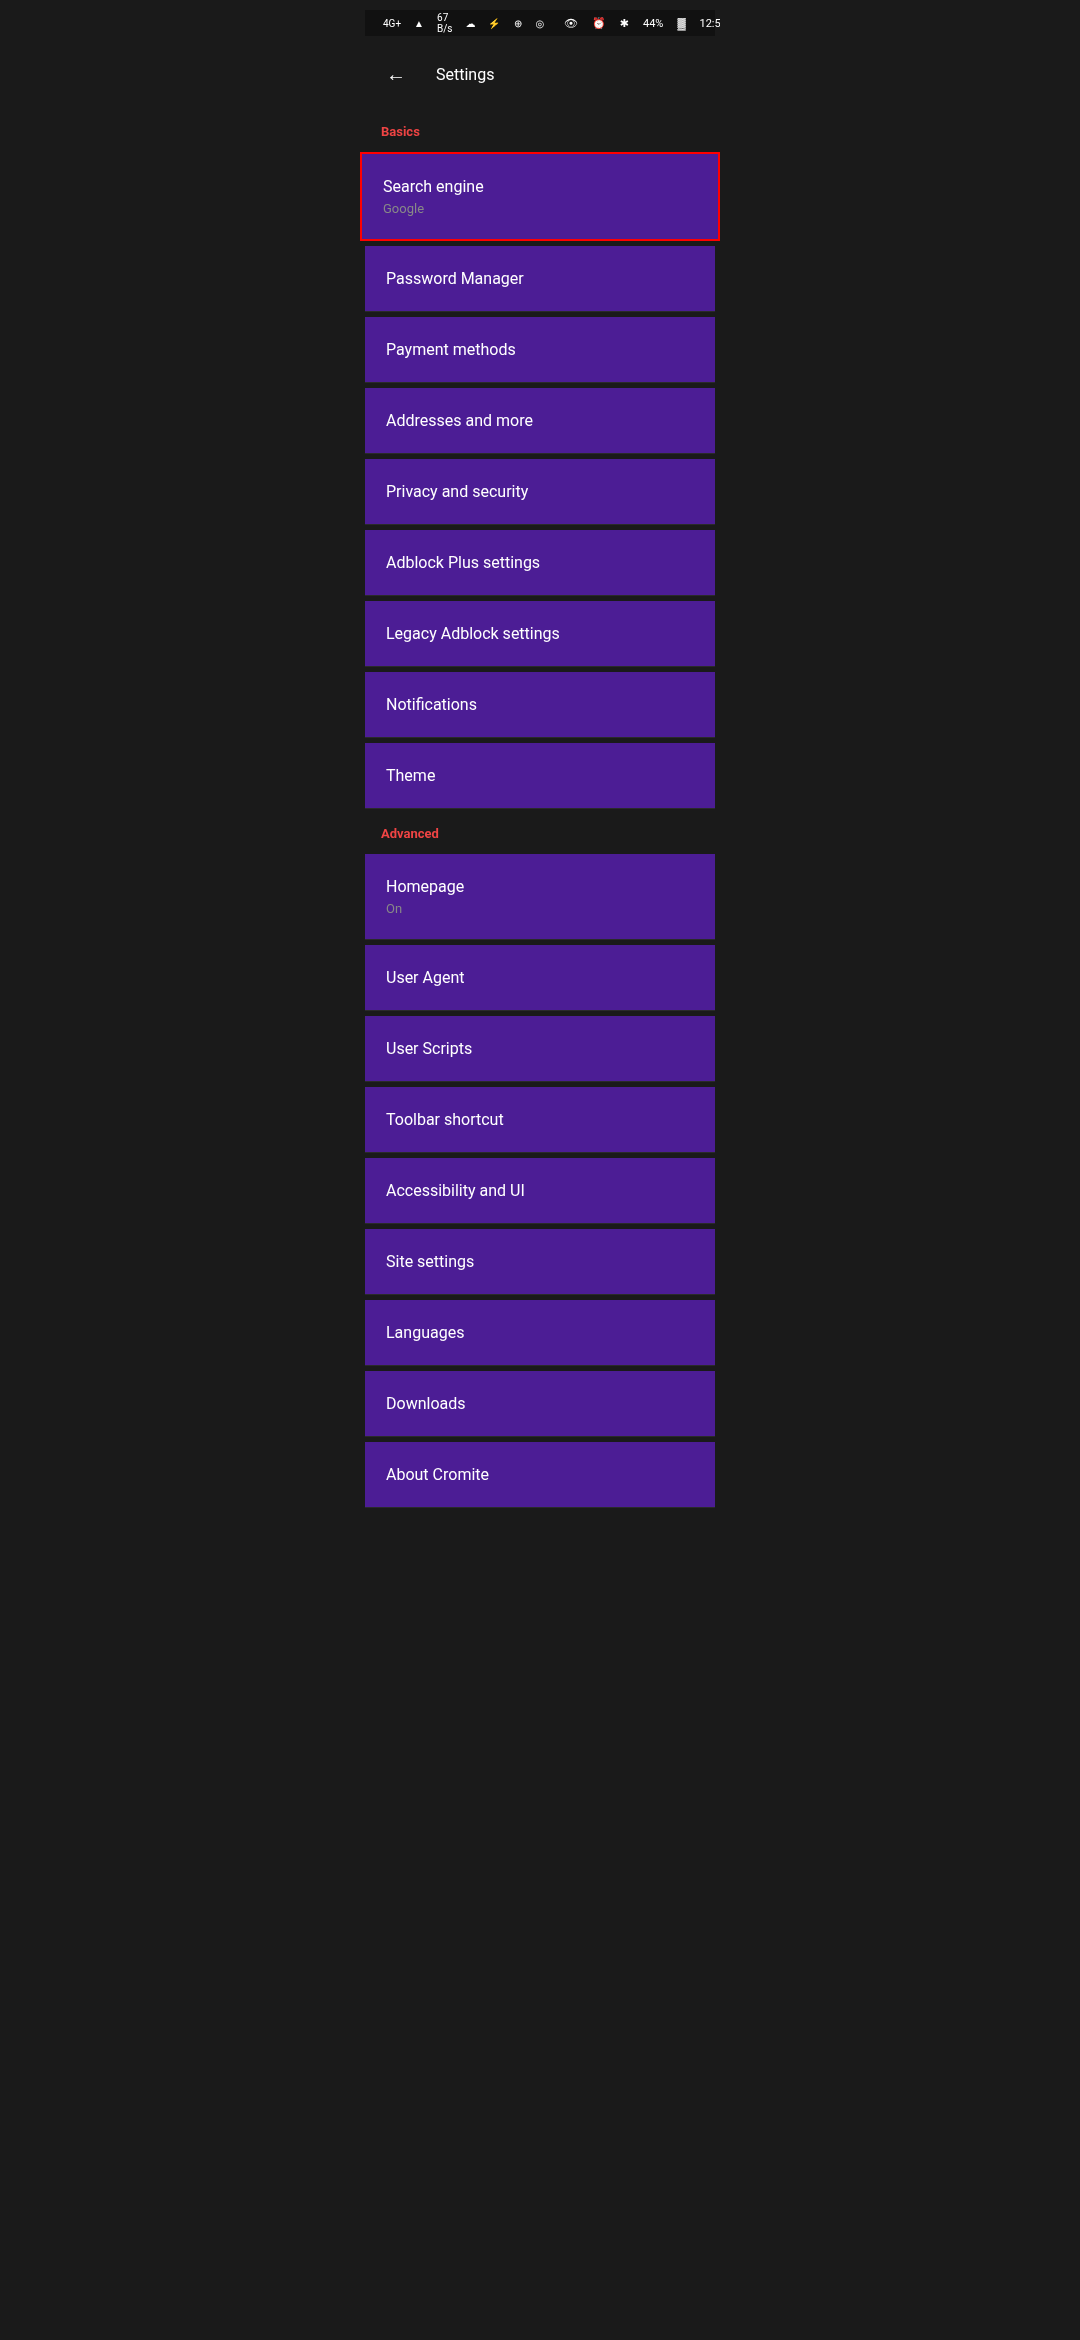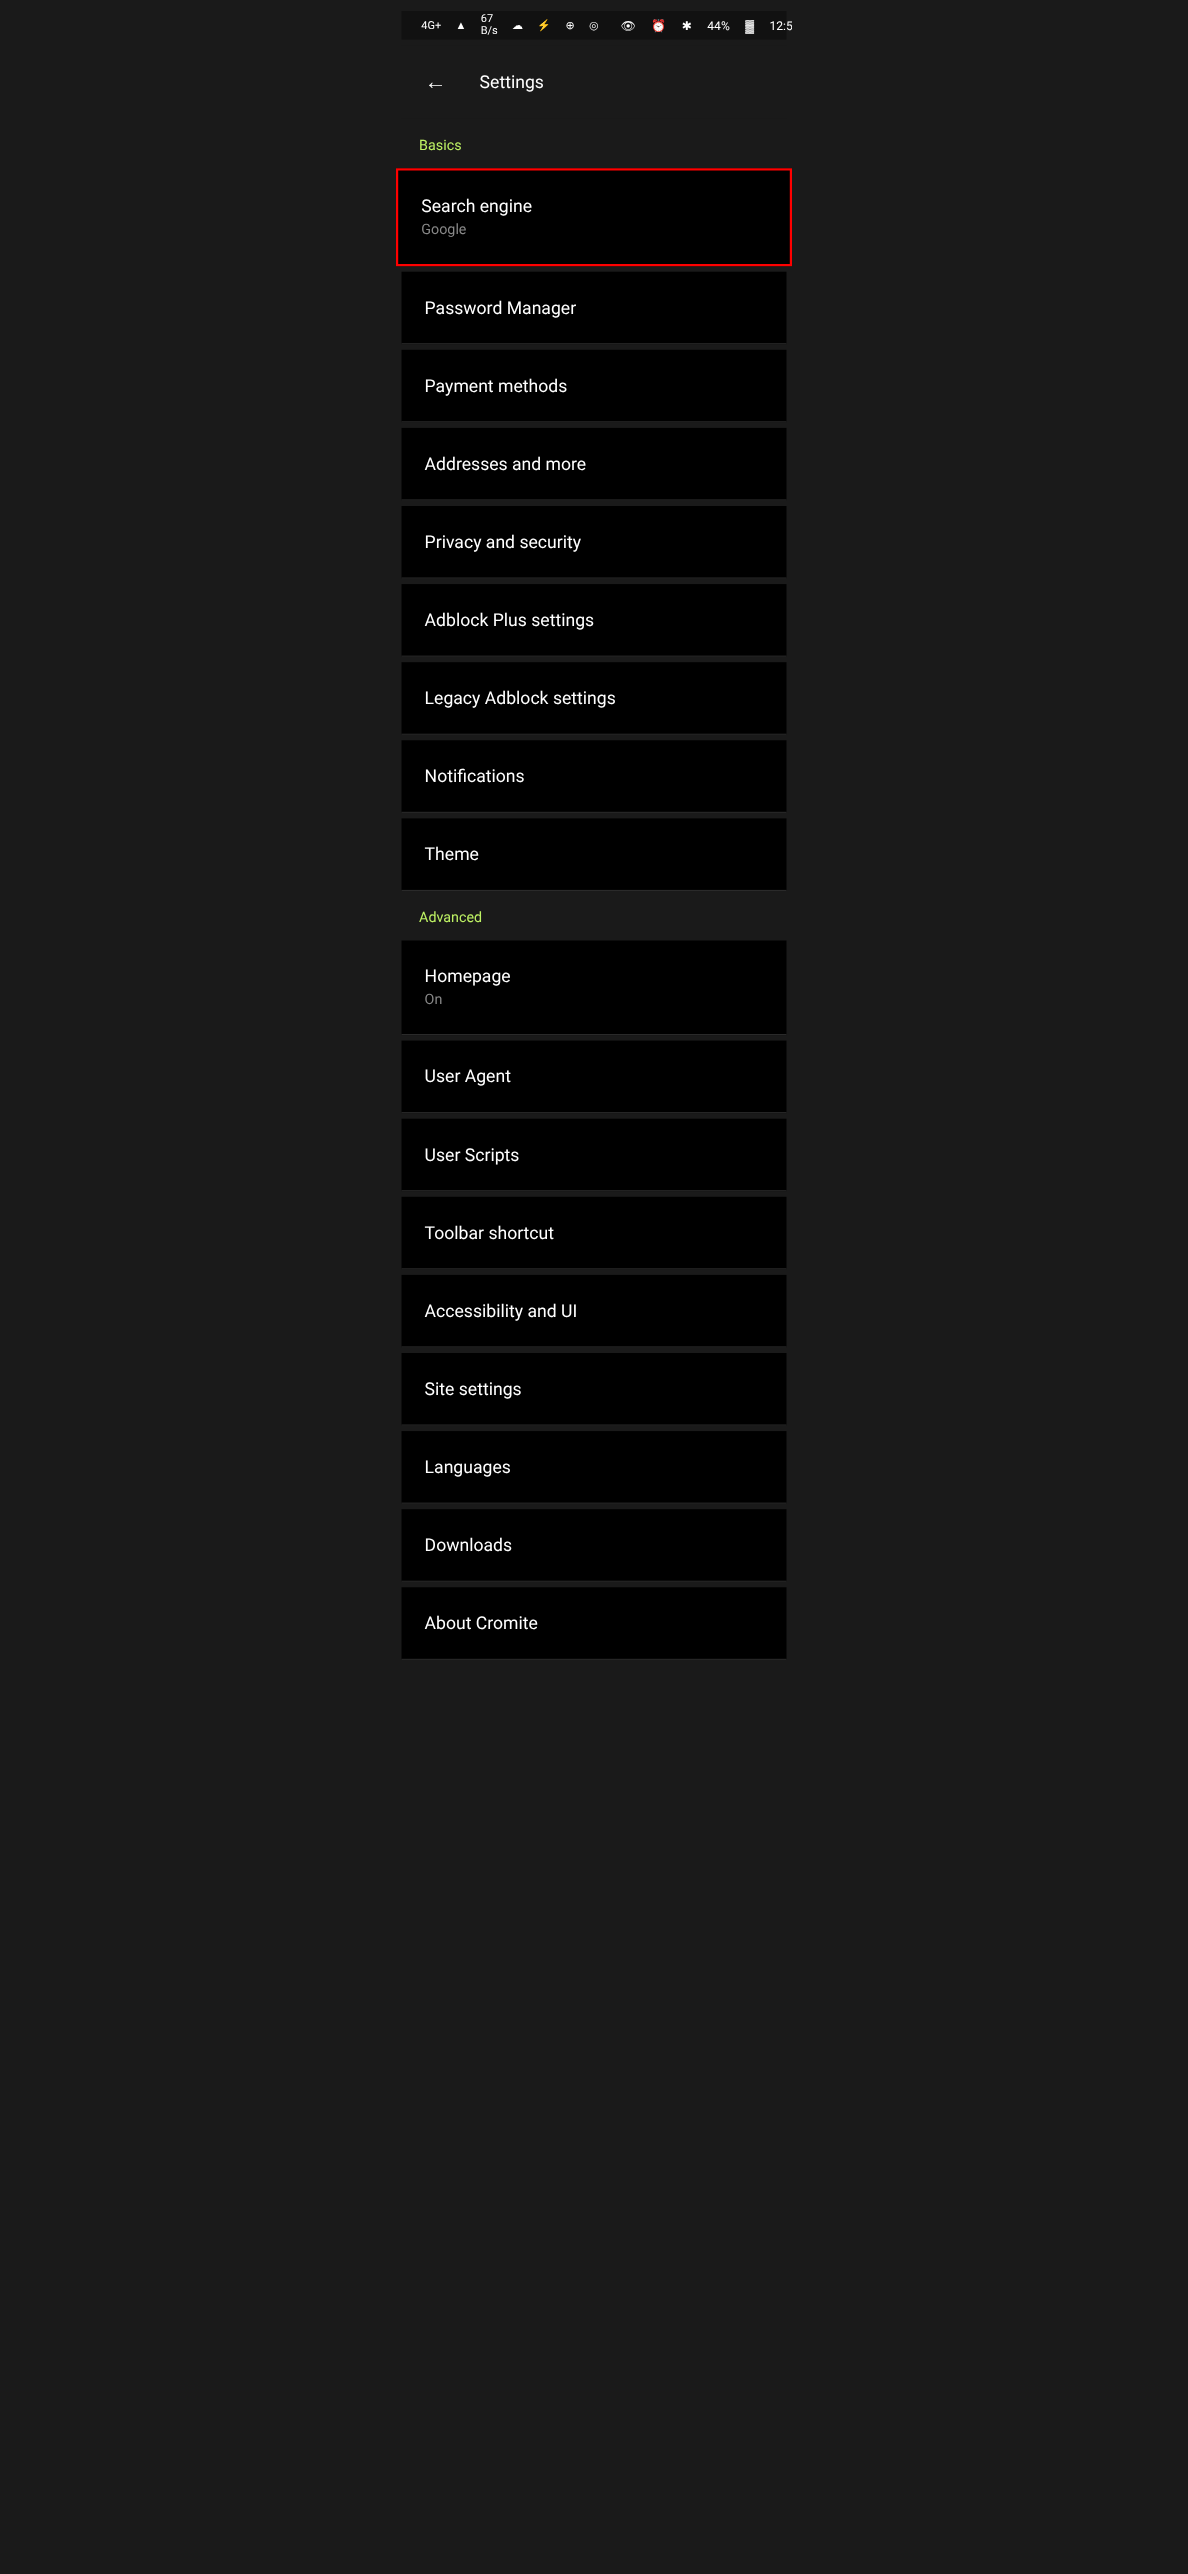--- a/index.html
+++ b/index.html
@@ -59,30 +59,30 @@
 
     .header-title {
       font-size: 16px;
       font-weight: 400;
       color: #ffffff;
     }
 
     .section-label {
       padding: 12px 16px 8px 16px;
       font-size: 13px;
-      font-weight: 400;
-      color: #bef264;
+      font-weight: 700;
+      color: #ef4444;
       text-transform: none;
     }
 
     .settings-item {
       padding: 18px 16px;
       border-bottom: 1px solid #2a2a2a;
       cursor: pointer;
-      background-color: #000000;
+      background-color: #4c1d95;
     }
 
     .settings-item-title {
       font-size: 16px;
       color: #ffffff;
       font-weight: 400;
     }
 
     .settings-item-subtitle {
       font-size: 13px;

